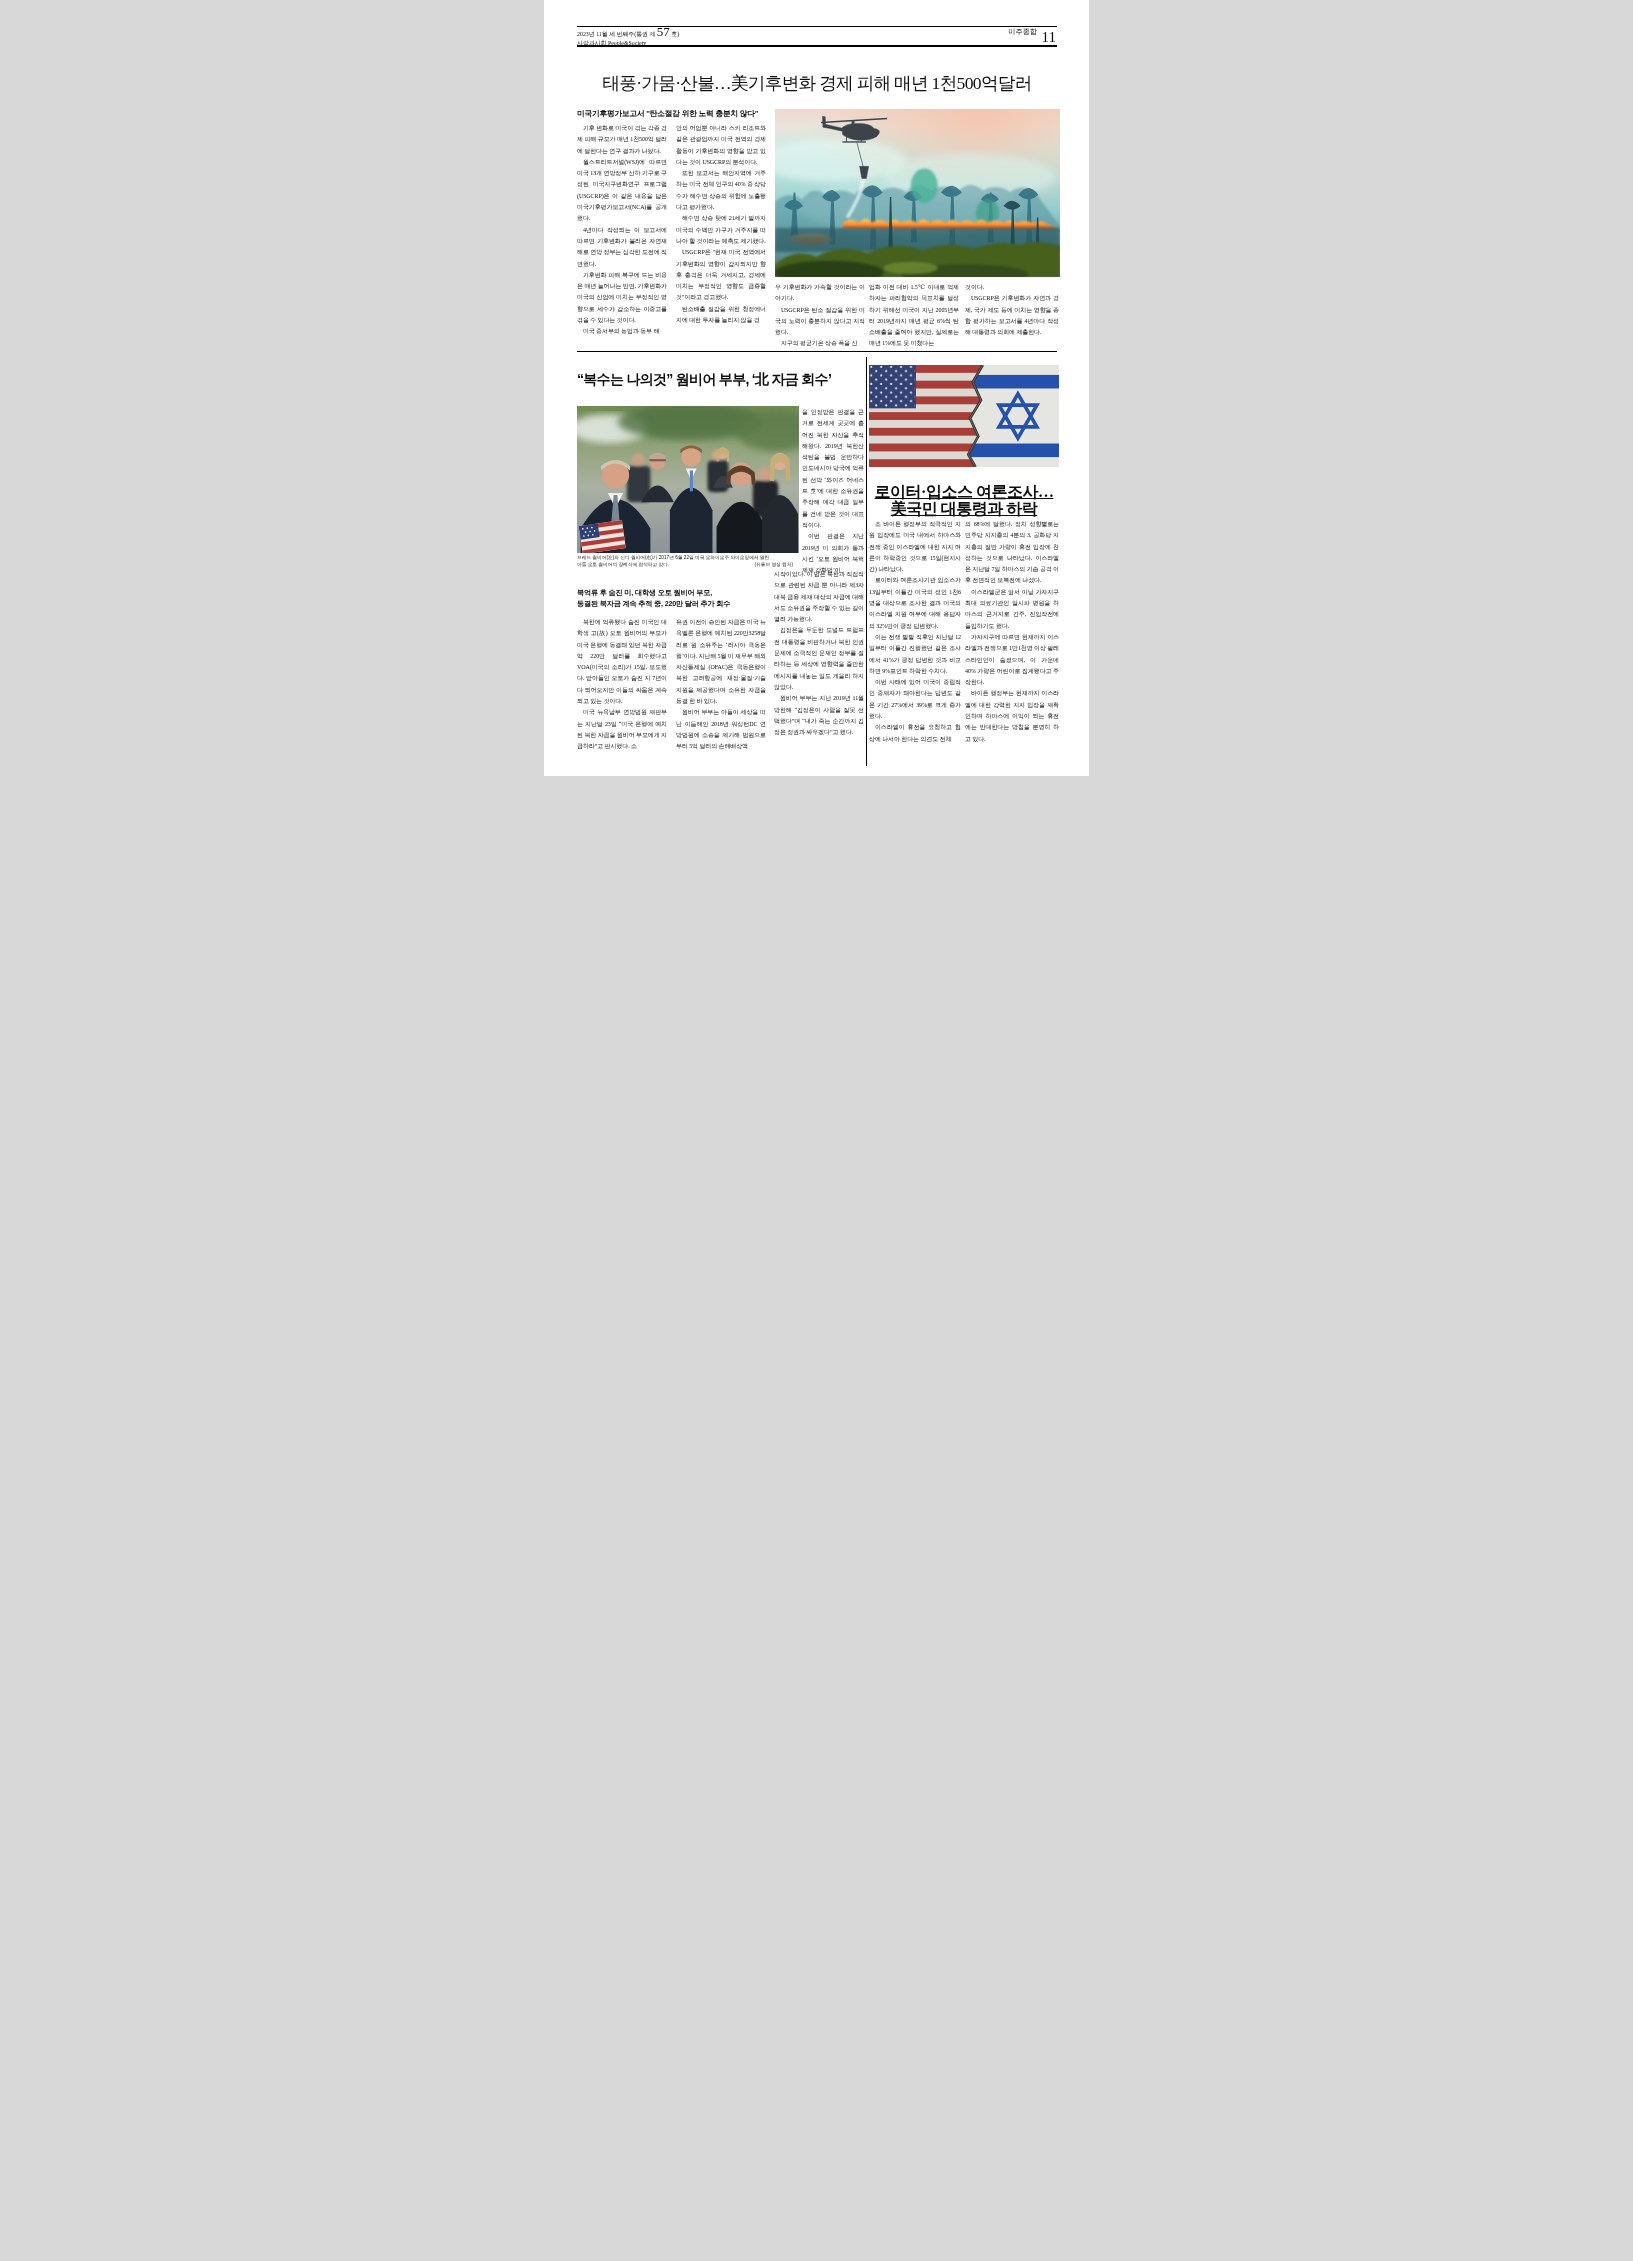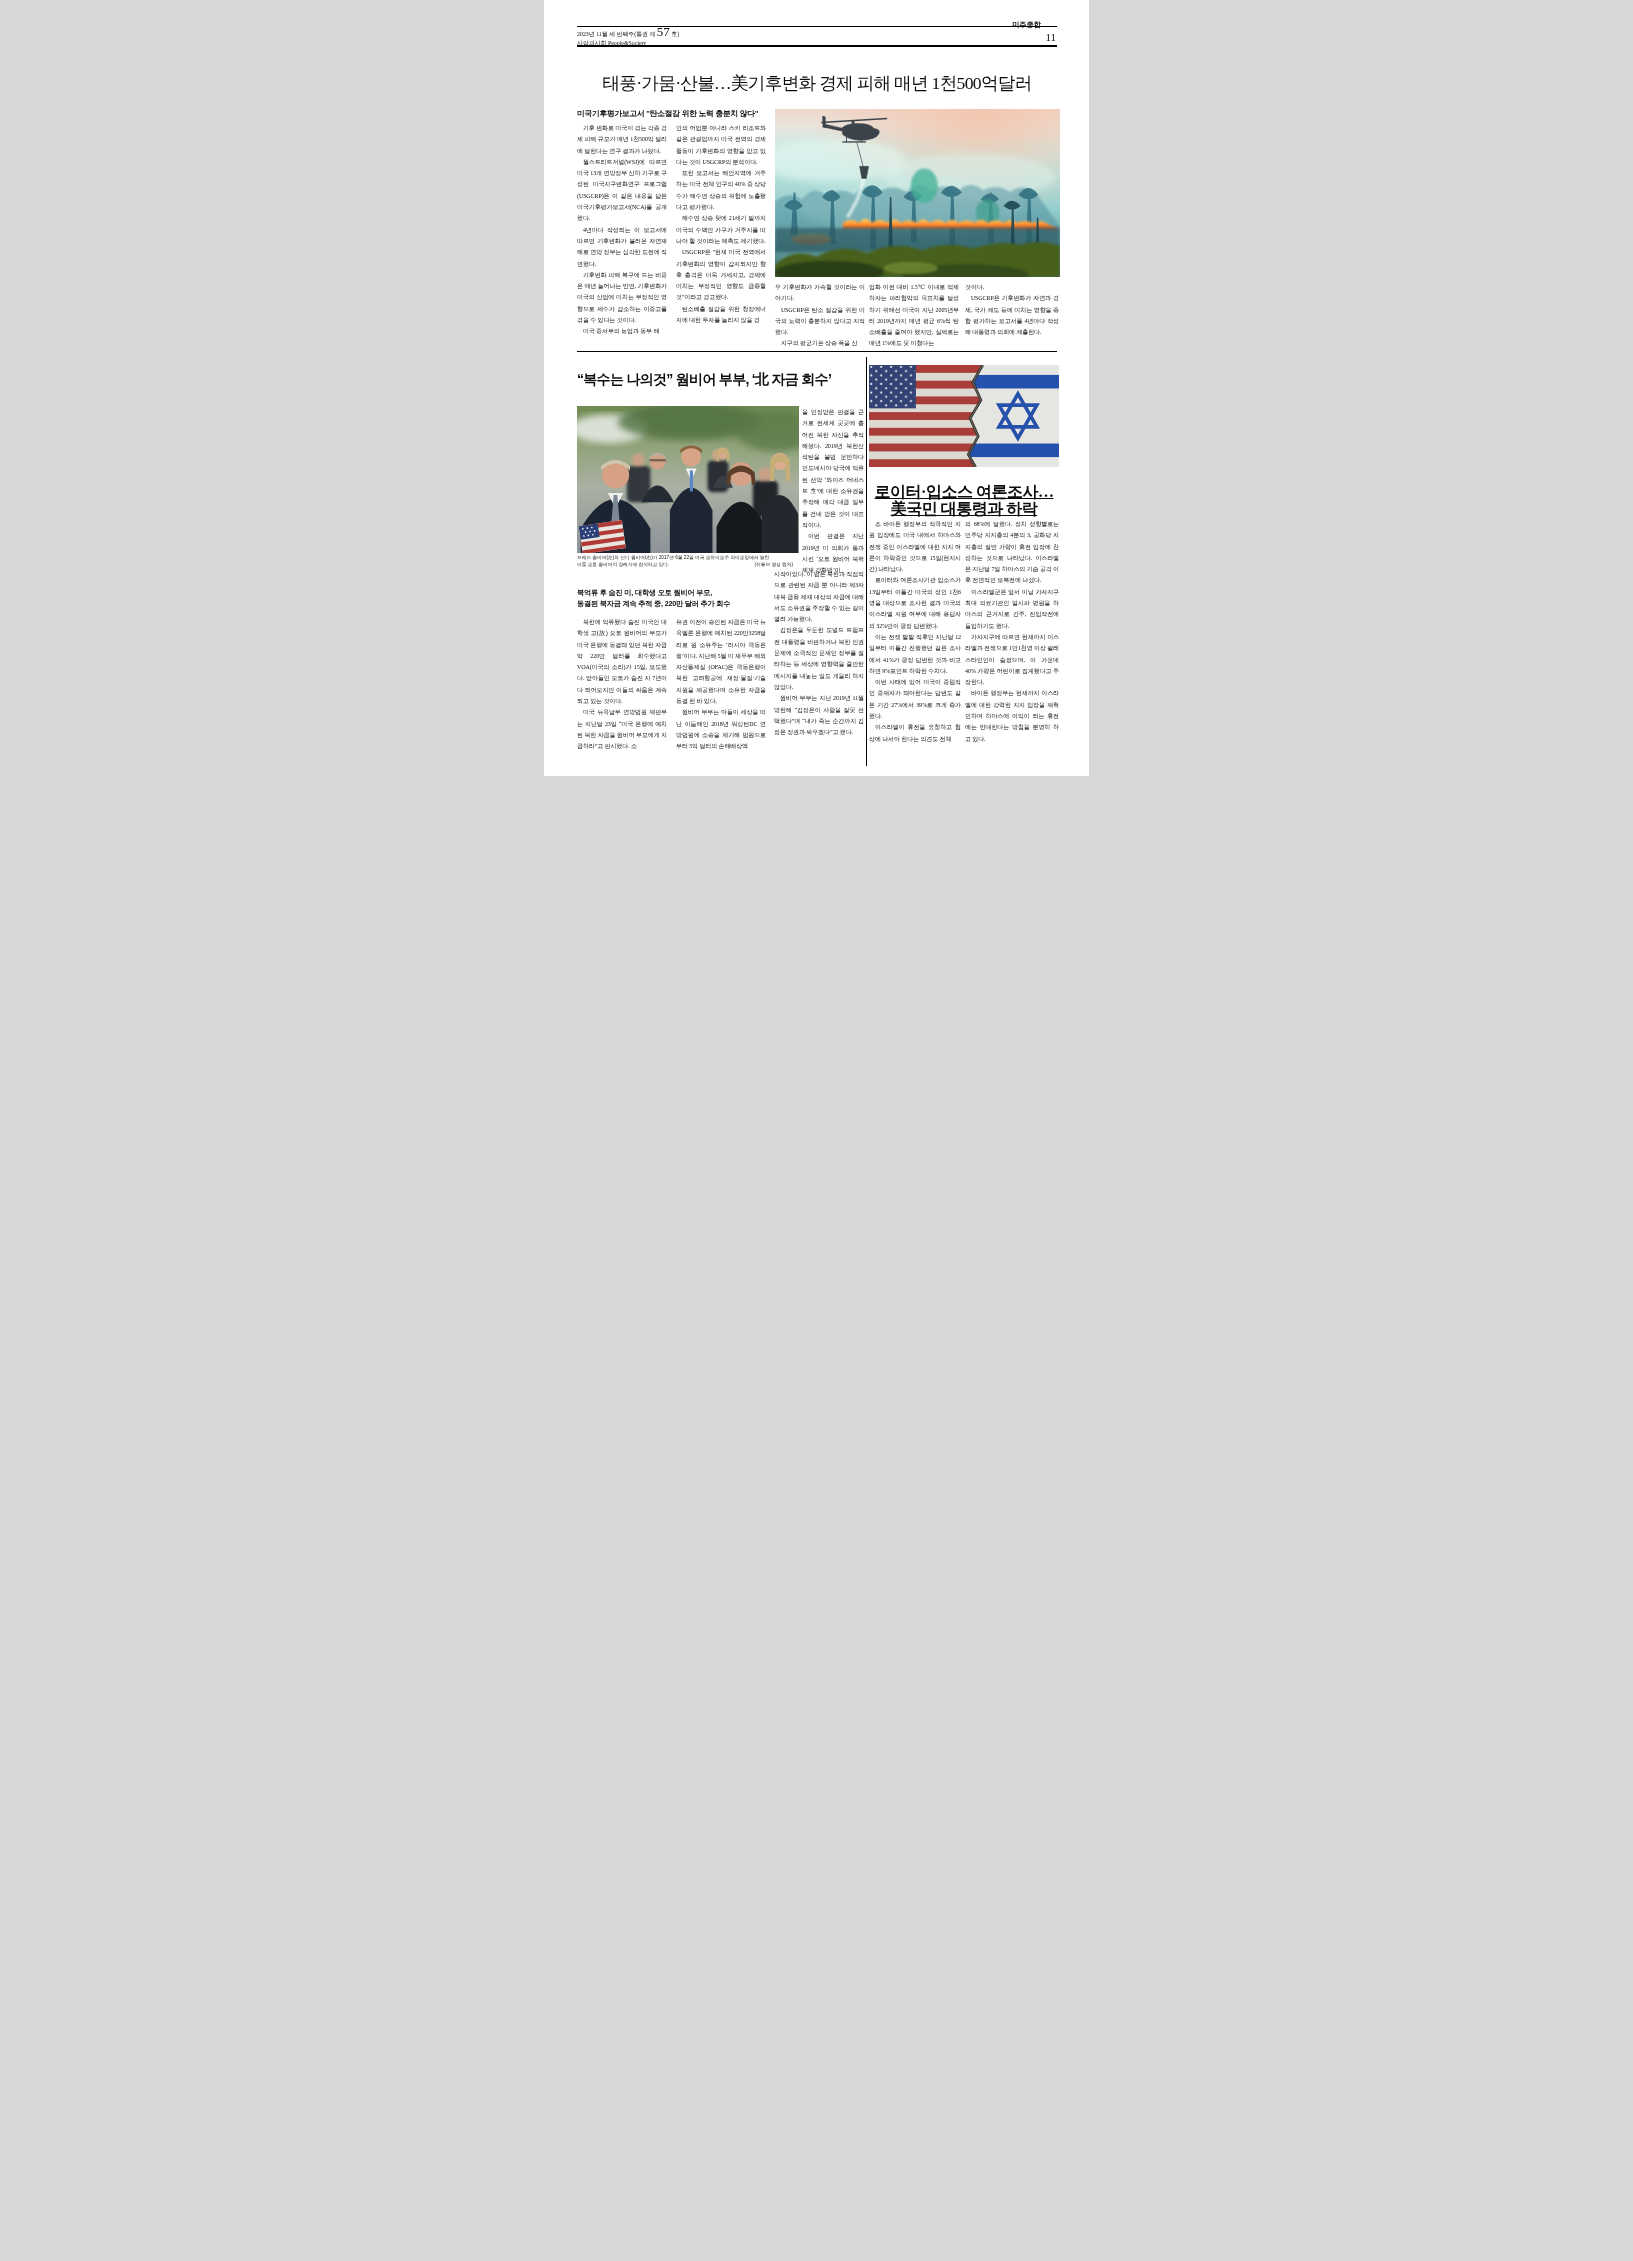--- a/index.html
+++ b/index.html
@@ -5,22 +5,22 @@
   html,body{margin:0;padding:0;background:#d8d8d8;}
   .page{position:relative;width:545px;height:776px;margin:0 auto;background:#ffffff;
         font-family:"Liberation Serif","DejaVu Serif",serif;color:#0e0e0e;overflow:hidden;}
   .abs{position:absolute;}
   .rule{background:#000;}
   .sans{font-family:"Liberation Sans","DejaVu Sans",sans-serif;}
   
   .hdr-left{left:33px;top:28px;font-size:5.9px;line-height:8.6px;}
   .hdr-left .big{font-size:13px;}
   .hdr-right{right:33px;top:26px;height:18px;display:flex;align-items:flex-end;gap:4.5px;}
-  .hdr-right .sec{font-size:7.2px;font-weight:700;padding-bottom:14px;}
-  .hdr-right .pageno{font-size:11px;line-height:13px;}
+  .hdr-right .sec{font-size:7.2px;font-weight:400;padding-bottom:7px;}
+  .hdr-right .pageno{font-size:15px;line-height:13px;}
   
   .headline1{left:33px;top:59px;width:480px;text-align:center;font-size:17.6px;font-weight:400;
              letter-spacing:-0.7px;white-space:nowrap;}
   .subhead1{left:33px;top:103px;font-size:7.7px;font-weight:700;letter-spacing:-0.2px;}
   .headline2{left:33px;top:362px;width:292px;font-size:14px;font-weight:800;letter-spacing:-0.7px;white-space:nowrap;}
   .headline3{left:325px;top:472px;width:190px;text-align:center;font-size:16px;line-height:17px;
              font-weight:600;letter-spacing:-0.5px;text-decoration:underline;}
   .subhead2{left:33px;top:581px;font-size:7.2px;font-weight:700;line-height:11.3px;letter-spacing:-0.2px;}
   
   .col{position:absolute;text-align:justify;font-size:6px;line-height:11.3px;letter-spacing:-0.1px;overflow:hidden;}

